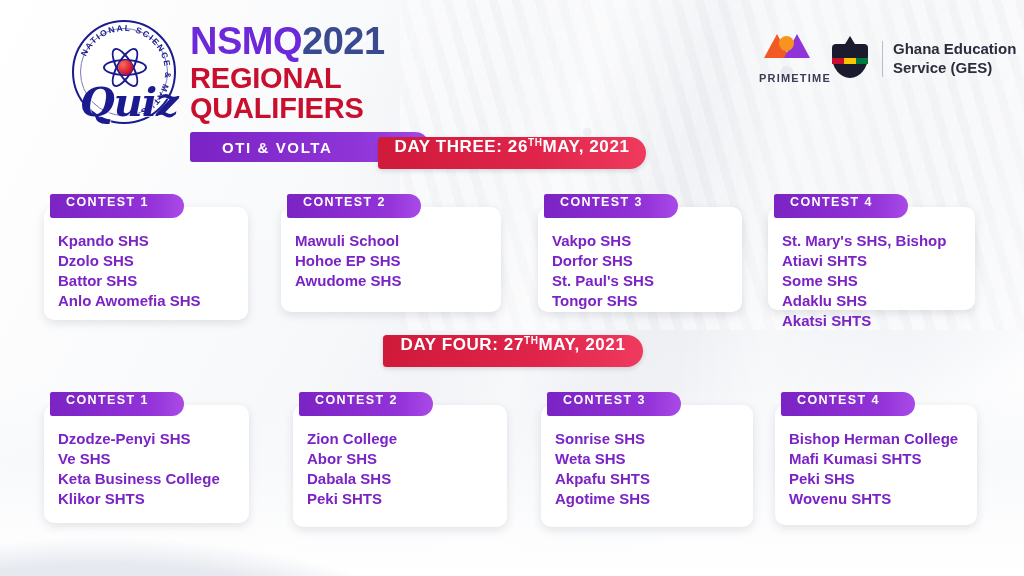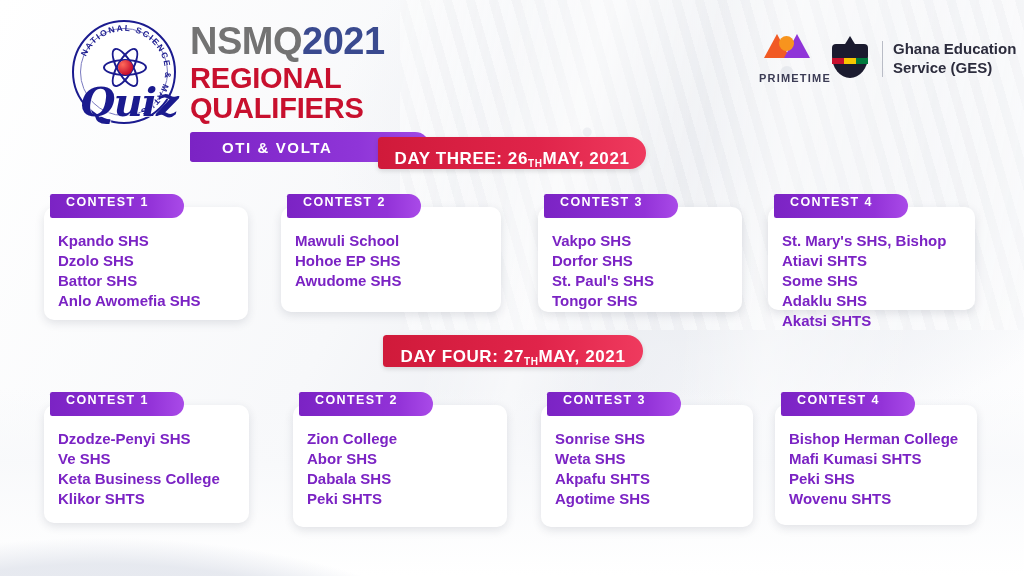--- a/index.html
+++ b/index.html
@@ -86,21 +86,21 @@
     position: absolute; left: 22px; top: 62px;
     font-family: "DejaVu Serif", serif;
     font-style: italic; font-weight: 700;
     font-size: 40px; color: #1b1b8f;
     letter-spacing: -1px;
     text-shadow: 1px 1px 0 rgba(255,255,255,0.7);
   }
 
   .title-block { position: absolute; left: 190px; top: 22px; width: 320px; }
   .t-line1 { font-size: 38px; font-weight: 800; letter-spacing: -0.5px; line-height: 1; }
-  .t-nsmq { color: #737373; }
+  .t-nsmq { color: #6d28d9; }
   .t-year { color: #3a4a8f; font-weight: 700; }
   .t-line2 {
     font-size: 29px; font-weight: 800; color: #c8102e; line-height: 1.02;
     margin-top: 4px; letter-spacing: -0.2px;
   }
   .region-badge {
     margin-top: 9px; width: 240px; height: 30px;
     background: linear-gradient(90deg, #7b23c4 0%, #8f35d8 70%, #a24ae6 100%);
     border-radius: 4px 22px 22px 4px;
     display: flex; align-items: center; padding-left: 32px;
@@ -138,21 +138,21 @@
     background: linear-gradient(90deg, #c8102e 0 33%, #f7c600 33% 66%, #007a3d 66% 100%);
   }
   .ges-divider { width: 1px; height: 36px; background: #b9bcc6; }
   .ges-text { font-size: 15px; font-weight: 700; color: #2c2c3d; line-height: 1.25; }
 
   
   .day-banner {
     position: absolute; height: 32px;
     background: linear-gradient(90deg, #d01a3a 0%, #e0244a 60%, #ef3a5e 100%);
     color: #fff; font-weight: 800; font-size: 17px; letter-spacing: 0.6px;
-    display: flex; align-items: flex-end; justify-content: center;
+    display: flex; align-items: flex-start; justify-content: center;
     border-radius: 4px 18px 18px 4px;
     box-shadow: 0 2px 5px rgba(0,0,0,0.13);
   }
   .day-banner sup { font-size: 10px; vertical-align: super; }
   #day-three { left: 378px; top: 137px; width: 268px; }
   #day-four  { left: 383px; top: 335px; width: 260px; }
 
   
   .card {
     position: absolute;

